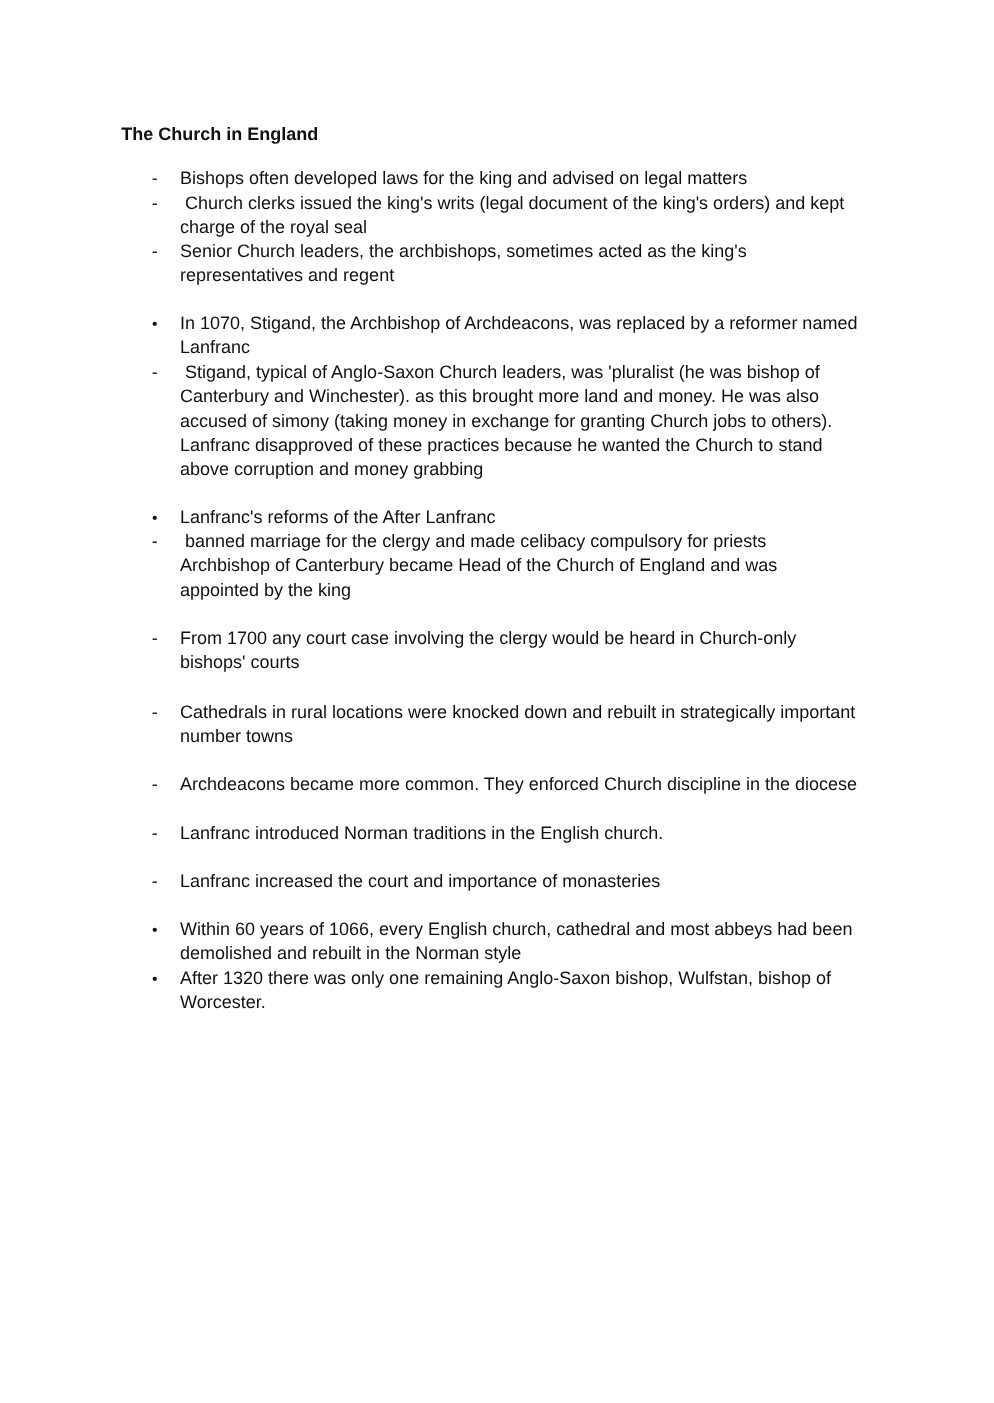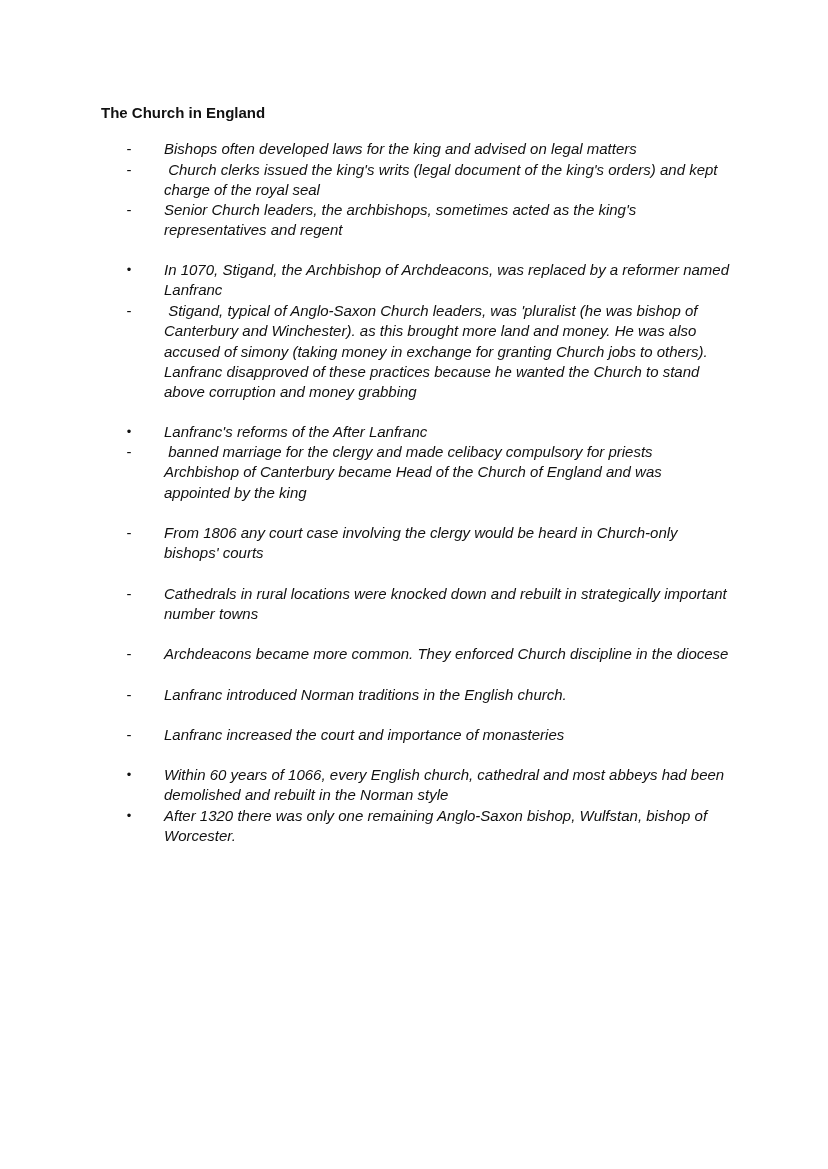--- a/index.html
+++ b/index.html
@@ -2,21 +2,21 @@
 <html><head>
 <meta charset="utf-8">
 <style>
   html, body { margin:0; padding:0; background:#ffffff; }
   body { width:828px; height:1169px; position:relative; overflow:hidden;
          font-family:"Liberation Sans", sans-serif; color:#111; }
   .title { position:absolute; left:97px; top:99px; font-size:15px; font-weight:bold; line-height:20px; margin:4px; }
   .item { position:absolute; left:0; width:828px; font-size:15px; line-height:20.3px; }
   .marker { position:absolute; left:122px; width:14px; text-align:center; }
   .marker.dot { font-size:13px; }
-  .text { position:absolute; left:164px; width:590px; white-space:pre-wrap;font-style:italic; }
+  .text { position:absolute; left:150px; width:590px; white-space:pre-wrap; }
 </style>
 </head>
 <body>
 
 <h1 class="title">The Church in England</h1>
 
 <div class="item" style="top:139px">
   <span class="marker">-</span>
   <span class="text">Bishops often developed laws for the king and advised on legal matters</span>
 </div>
@@ -48,21 +48,21 @@
   <span class="text">Lanfranc's reforms of the After Lanfranc</span>
 </div>
 <div class="item" style="top:442px">
   <span class="marker">-</span>
   <span class="text"> banned marriage for the clergy and made celibacy compulsory for priests
 Archbishop of Canterbury became Head of the Church of England and was
 appointed by the king</span>
 </div>
 <div class="item" style="top:523px">
   <span class="marker">-</span>
-  <span class="text">From 1806 any court case involving the clergy would be heard in Church-only
+  <span class="text">From 1700 any court case involving the clergy would be heard in Church-only
 bishops' courts</span>
 </div>
 <div class="item" style="top:584px">
   <span class="marker">-</span>
   <span class="text">Cathedrals in rural locations were knocked down and rebuilt in strategically important
 number towns</span>
 </div>
 <div class="item" style="top:644px">
   <span class="marker">-</span>
   <span class="text">Archdeacons became more common. They enforced Church discipline in the diocese</span>

